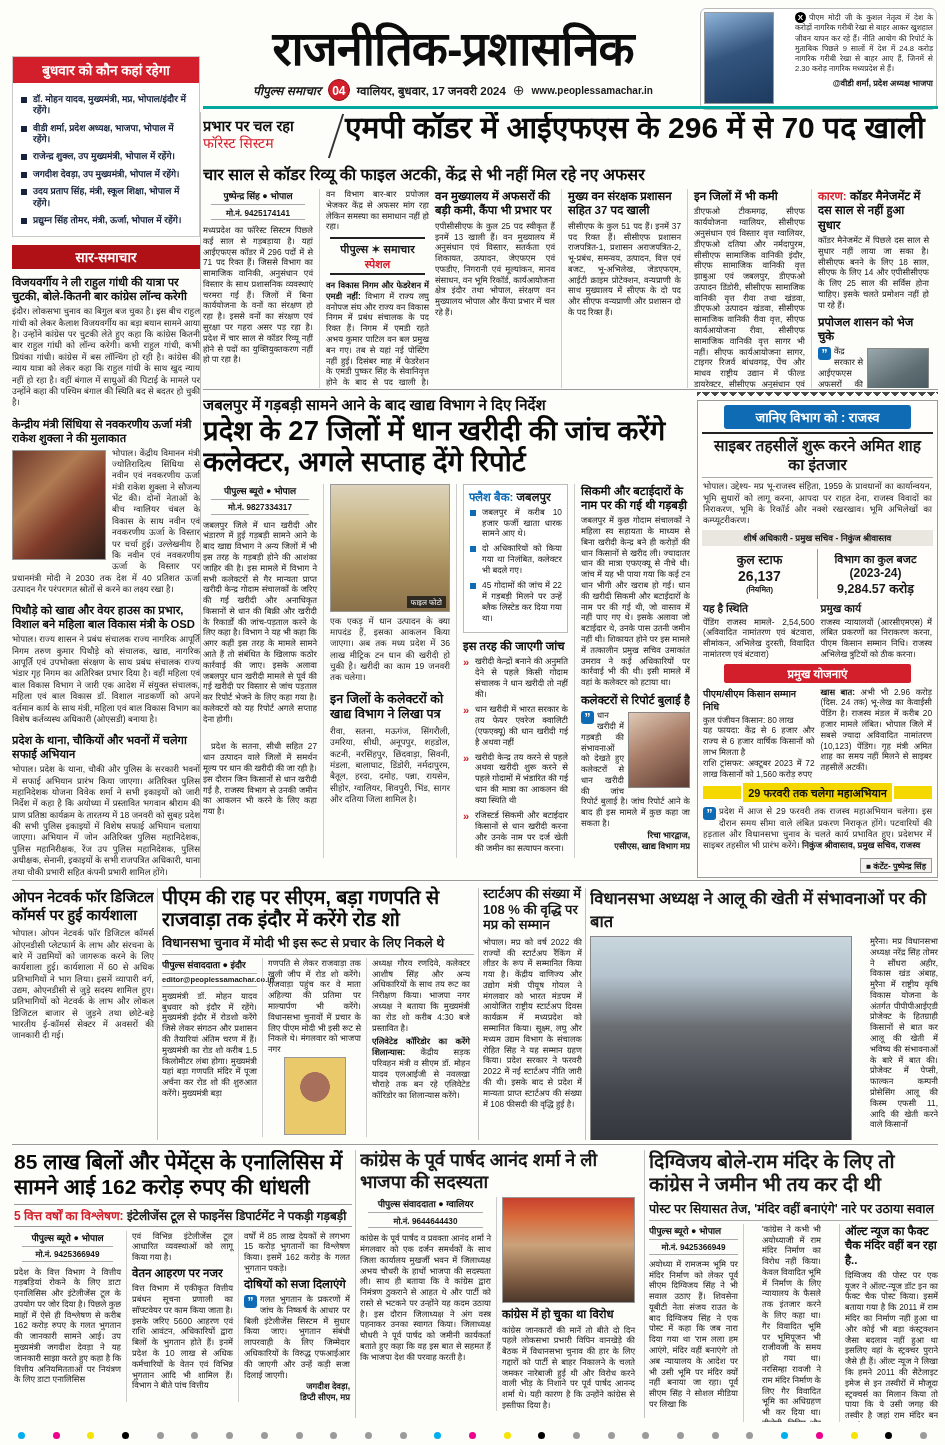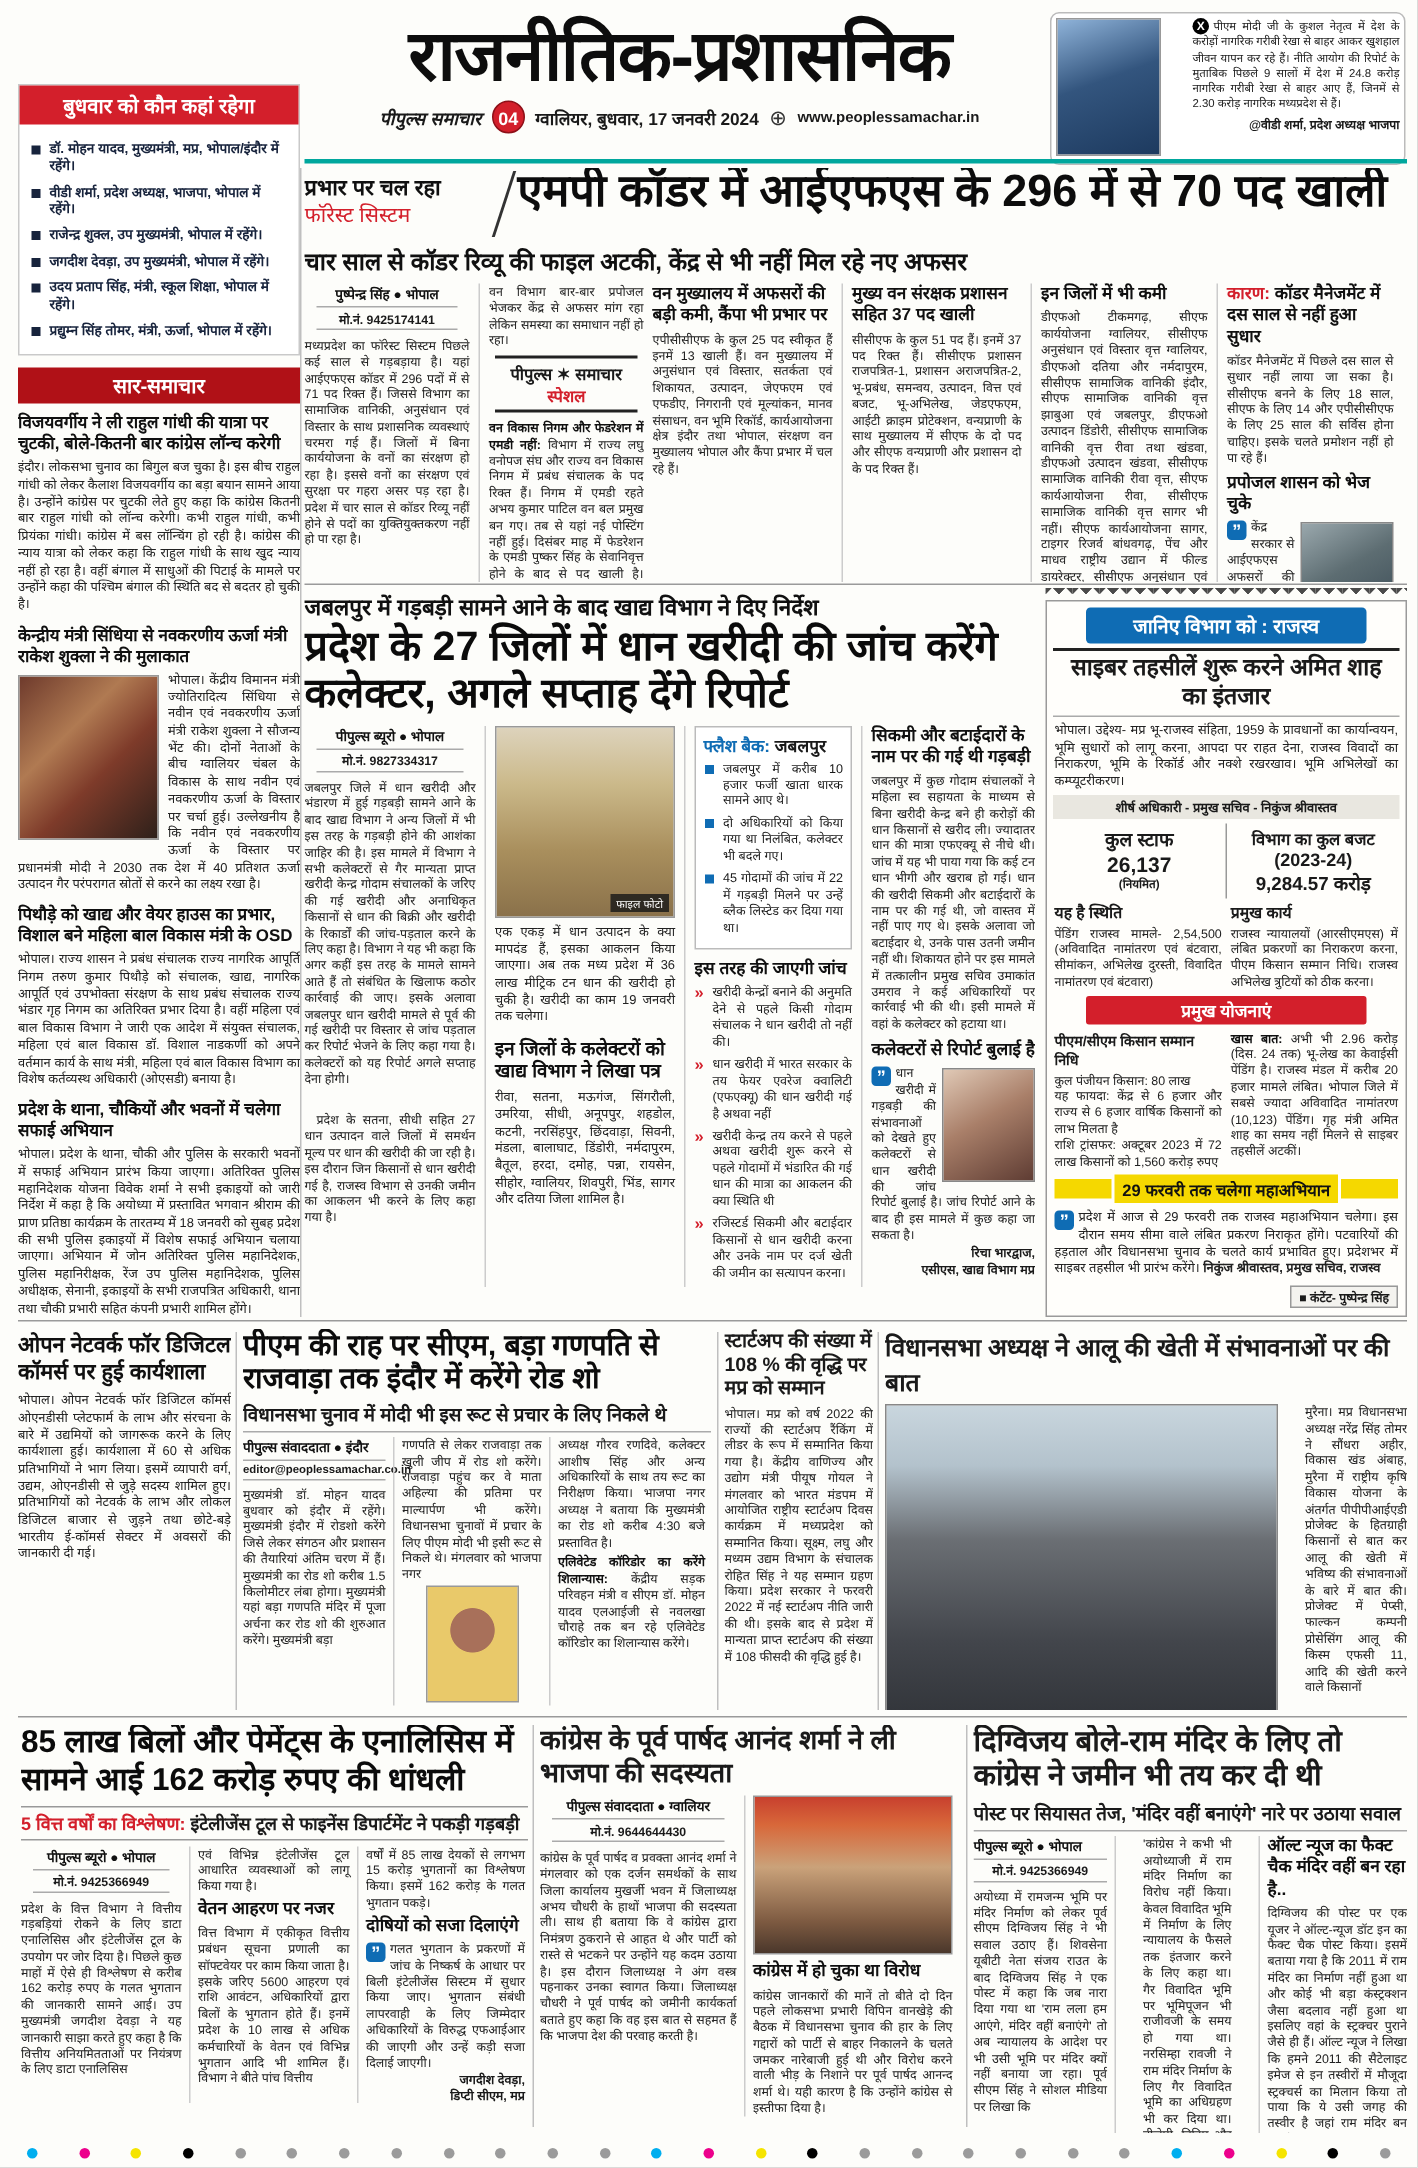--- a/index.html
+++ b/index.html
@@ -112,21 +112,21 @@
   
   .marks{display:flex;align-items:center;justify-content:space-between;padding:0 18px;}
   .dot{width:7px;height:7px;border-radius:50%;display:inline-block;}
   .dc{background:#00aeef;} .dm{background:#ec008c;} .dy{background:#f5e400;} .dk{background:#000;} .dg{background:#9b9b9b;}
 </style>
 </head>
 <body>
 
 <div class="page">
 
-  <div class="abs" style="left:203px;top:12px;width:500px;">
+  <div class="abs" style="left:203px;top:24px;width:500px;">
     <div class="mast-title">राजनीतिक-प्रशासनिक</div>
     <div class="dateline">
       <span class="brand">पीपुल्स समाचार</span>
       <span class="pgnum">04</span>
       <span class="dl-date">ग्वालियर, बुधवार, 17 जनवरी 2024</span>
       <span class="globe">⊕</span>
       <span class="site">www.peoplessamachar.in</span>
     </div>
   </div>
 

